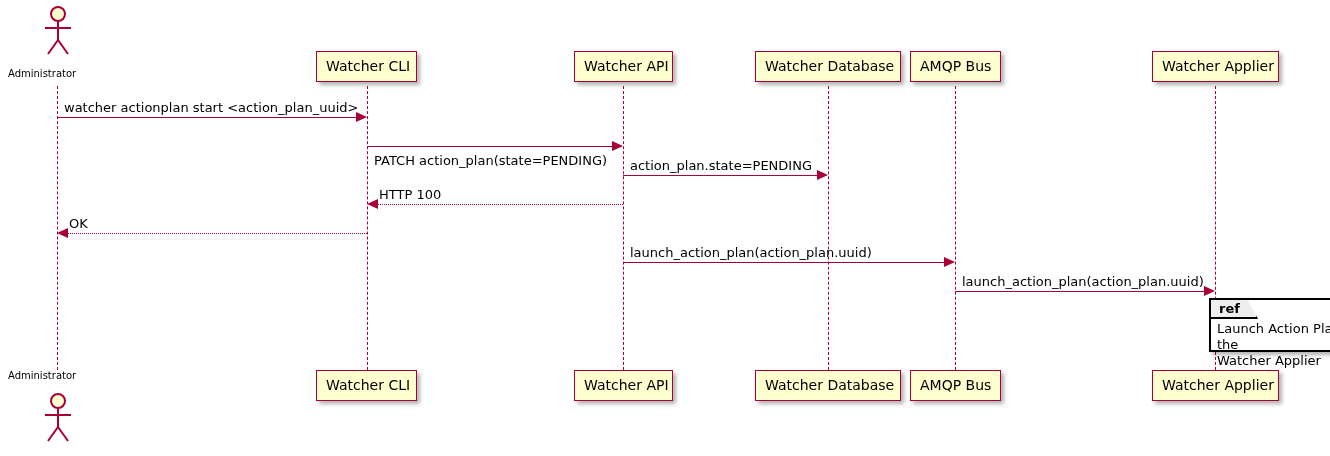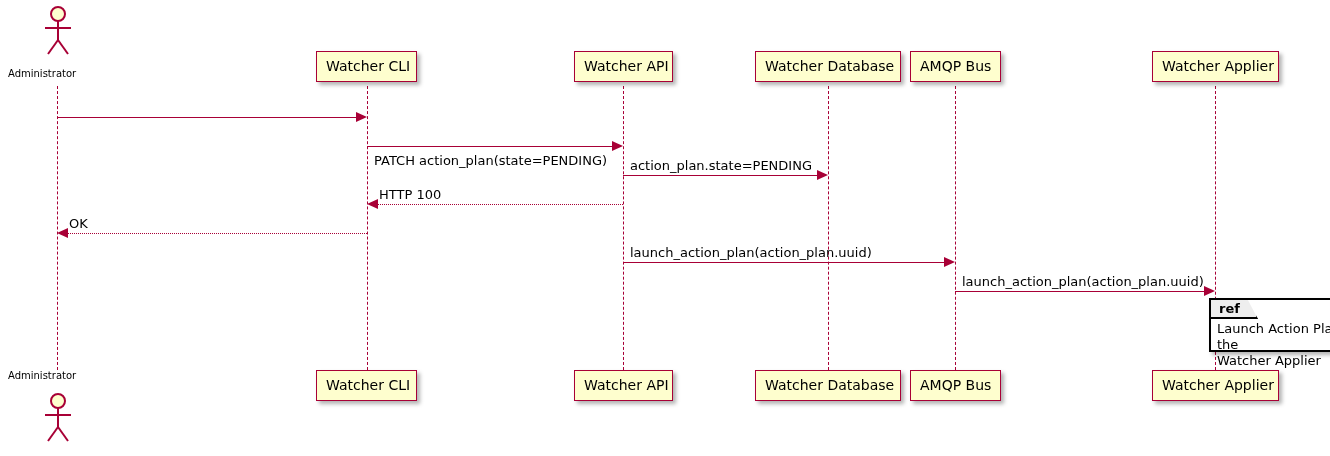--- a/index.html
+++ b/index.html
@@ -157,20 +157,21 @@
   <div class="participant" style="left:755px; top:51px; width:146px;">Watcher Database</div>
   <div class="participant" style="left:910px; top:51px; width:91px;">AMQP Bus</div>
   <div class="participant" style="left:1152px; top:51px; width:127px;">Watcher Applier</div>
 
   <div class="participant" style="left:316px; top:370px; width:101px;">Watcher CLI</div>
   <div class="participant" style="left:574px; top:370px; width:99px;">Watcher API</div>
   <div class="participant" style="left:755px; top:370px; width:146px;">Watcher Database</div>
   <div class="participant" style="left:910px; top:370px; width:91px;">AMQP Bus</div>
   <div class="participant" style="left:1152px; top:370px; width:127px;">Watcher Applier</div>
 
+  <div class="msg-label" style="left:64px; top:100px;">watcher actionplan start &lt;action_plan_uuid&gt;</div>
   <div class="msg-line" style="left:57px; top:117px; width:300px;"></div>
   <div class="arrow-head right" style="left:356px; top:112px;"></div>
 
   <div class="msg-label" style="left:374px; top:129px;margin-top:24px;">PATCH action_plan(state=PENDING)</div>
   <div class="msg-line" style="left:367px; top:146px; width:245px;"></div>
   <div class="arrow-head right" style="left:612px; top:141px;"></div>
 
   <div class="msg-label" style="left:630px; top:158px;">action_plan.state=PENDING</div>
   <div class="msg-line" style="left:623px; top:175px; width:194px;"></div>
   <div class="arrow-head right" style="left:817px; top:170px;"></div>

